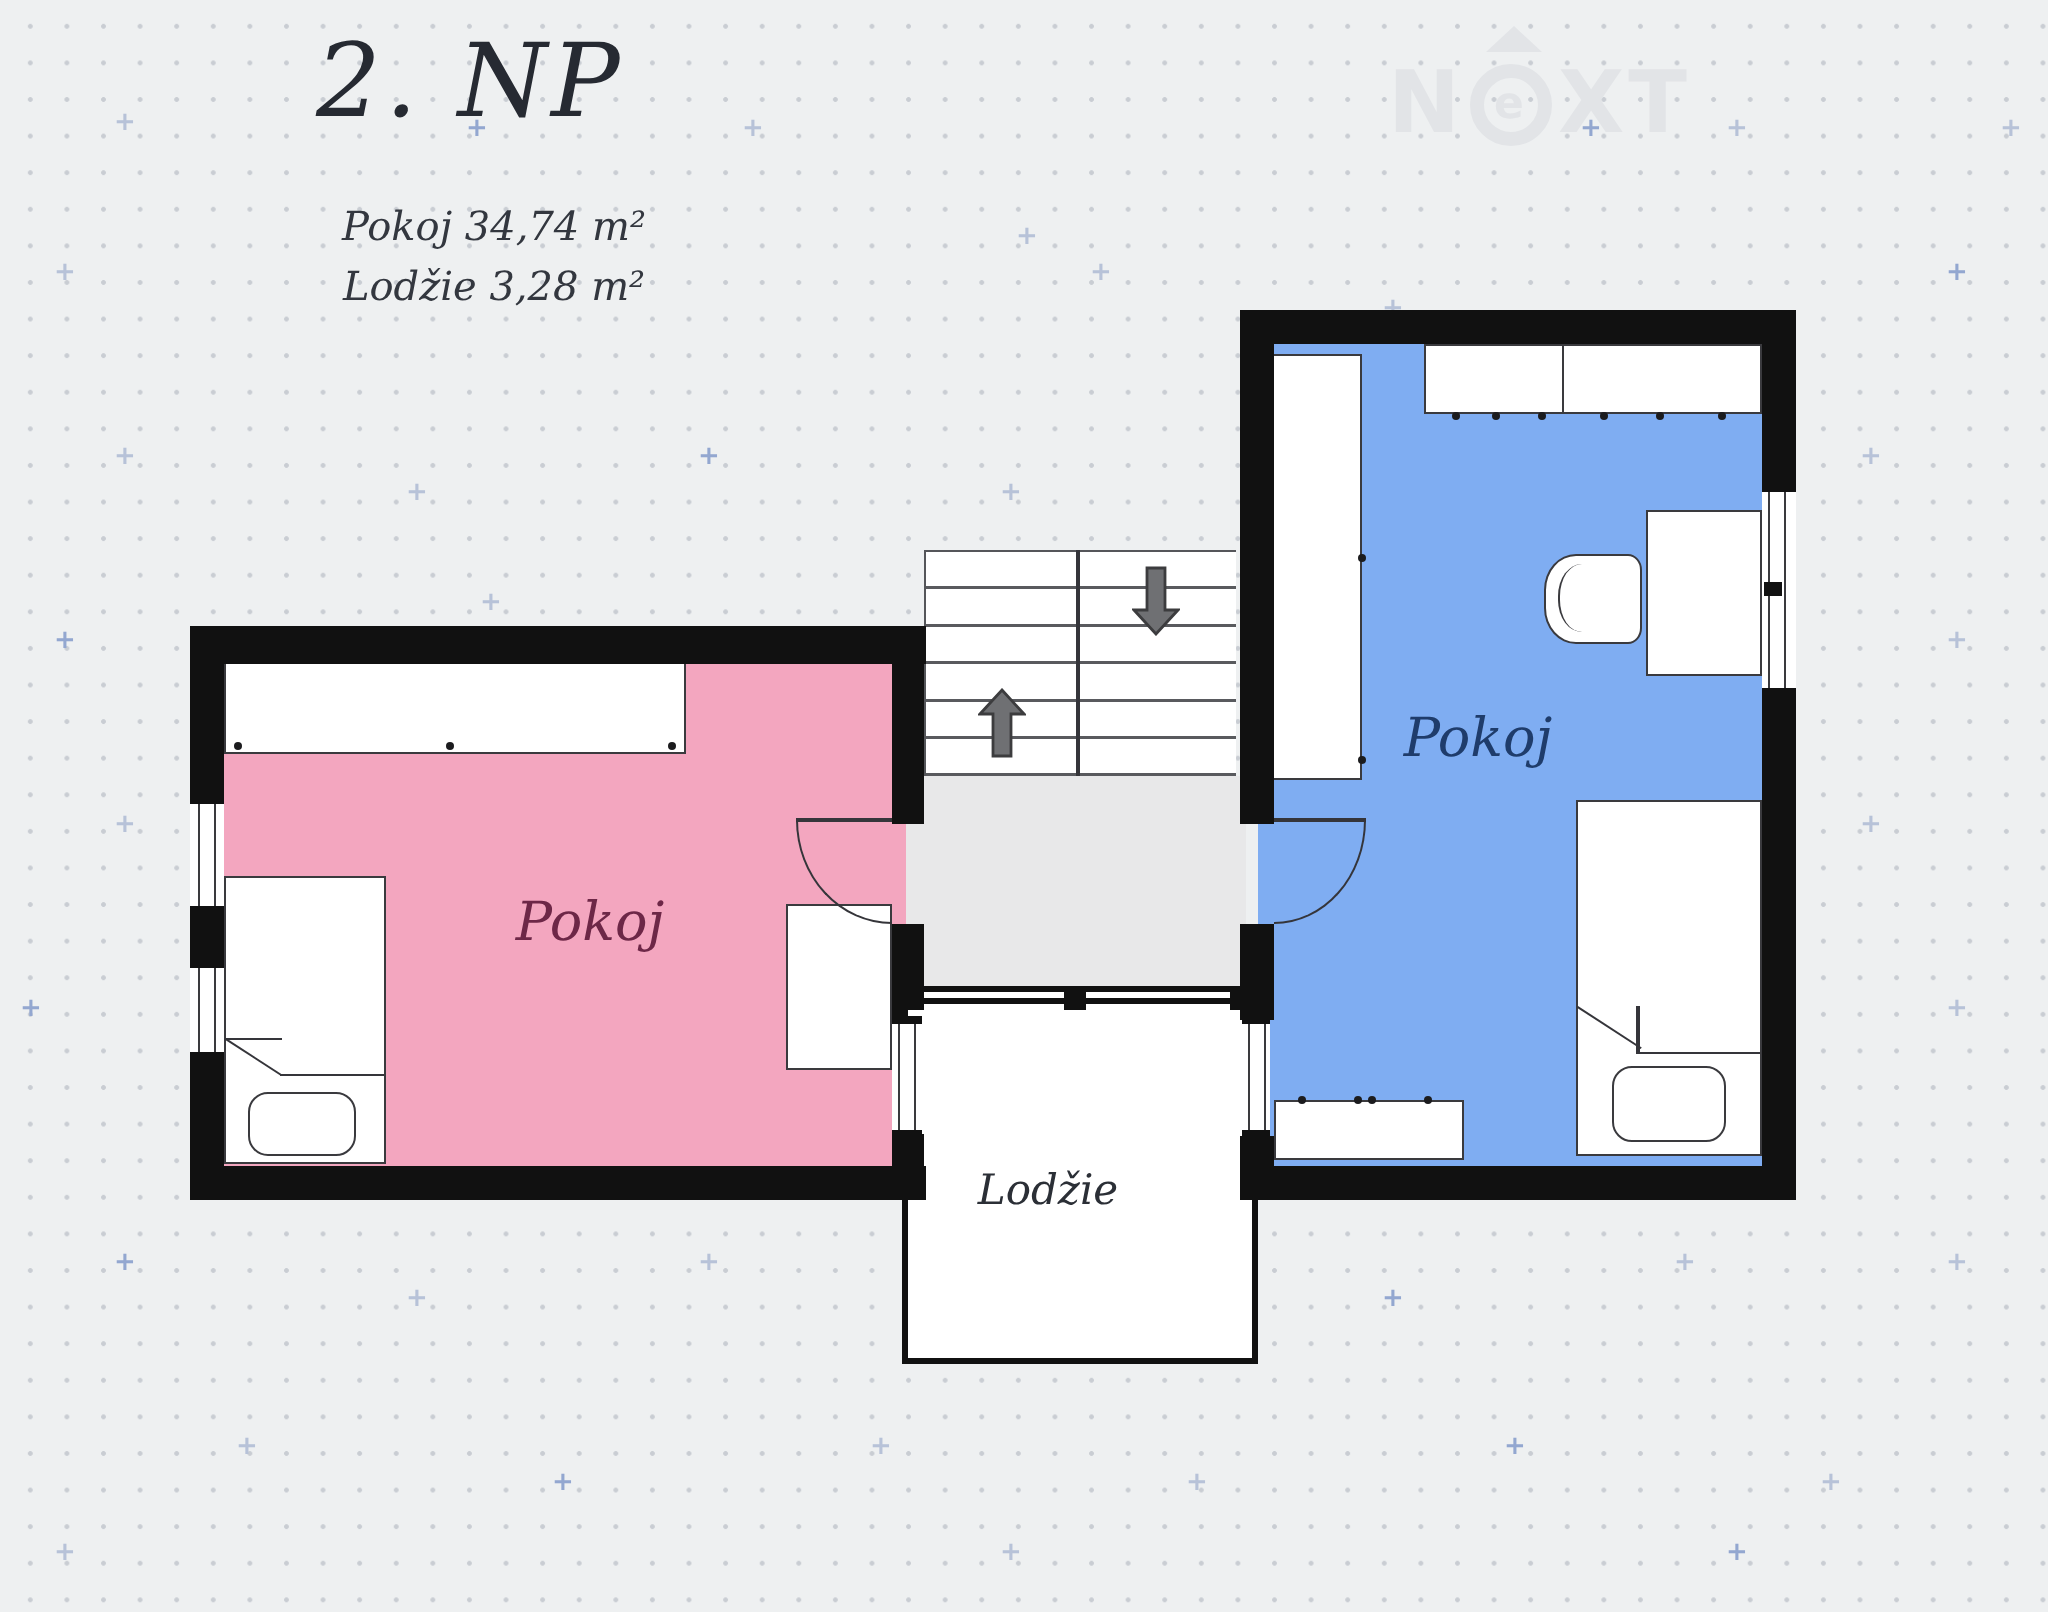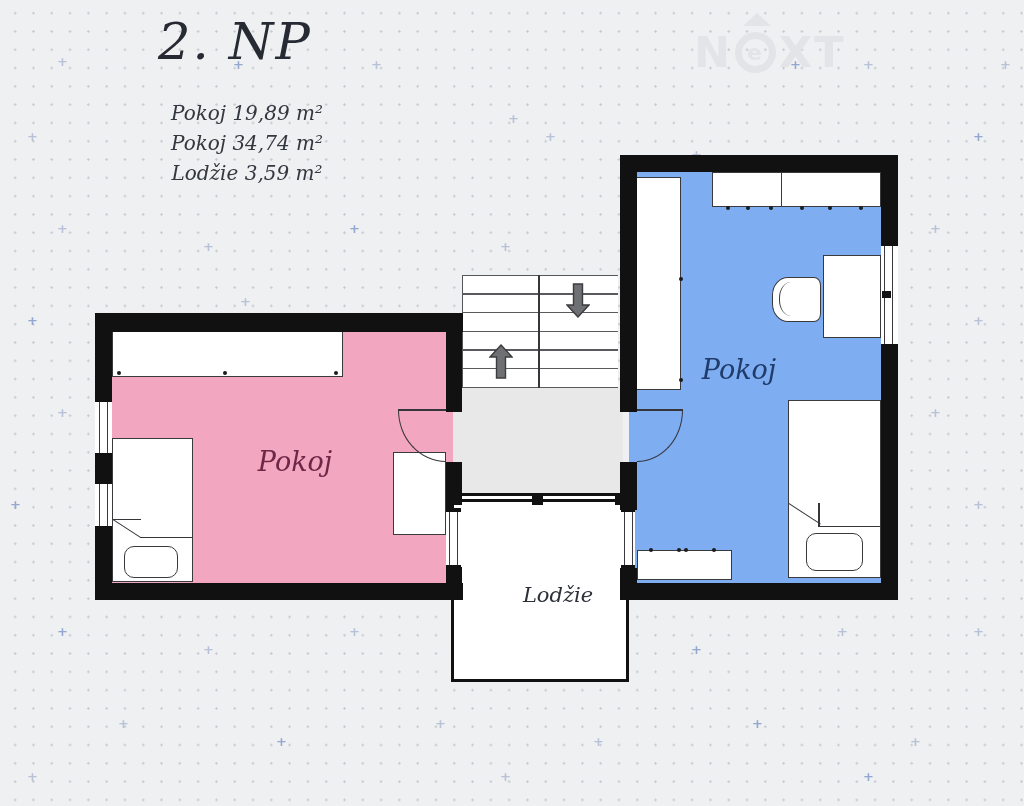--- a/index.html
+++ b/index.html
@@ -93,23 +93,22 @@
     <span class="plus" style="left:593px;top:735px">+</span>
     <span class="plus b" style="left:752px;top:717px">+</span>
     <span class="plus" style="left:910px;top:735px">+</span>
     <span class="plus" style="left:27px;top:770px">+</span>
     <span class="plus" style="left:500px;top:770px">+</span>
     <span class="plus b" style="left:863px;top:770px">+</span>
   </div>
 
   <div class="abs title" style="left:158px;top:12px">2. NP</div>
   <div class="abs legend" style="left:147px;top:98px">
-    <div>Pokoj 19,89 m²</div>
     <div>Pokoj 34,74 m²</div>
-    <div>Lodžie 3,59 m²</div>
+    <div>Lodžie 3,28 m²</div>
   </div>
 
   <div class="abs wm" style="left:694px;top:14px">
     <span class="wm-caret"></span>
     <span class="wm-row">
       <span>N</span>
       <span class="wm-ring">
           <span>e</span>
         </span>
       <span>XT</span>
@@ -231,15 +230,15 @@
 
   <div class="abs win" style="left:881px;top:242px;width:17px;height:106px">
     <span class="win-inner-v" style="left:3px;right:5px"></span>
   </div>
   <div class="abs wall" style="left:881px;top:242px;width:17px;height:4px"></div>
   <div class="abs wall" style="left:881px;top:344px;width:17px;height:4px"></div>
   <div class="abs wall" style="left:882px;top:291px;width:9px;height:7px"></div>
 
   <div class="abs room-label lbl-big" style="left:235px;top:446px;width:120px;color:var(--room-left-label,#6d2747)">Pokoj</div>
   <div class="abs room-label lbl-big" style="left:679px;top:354px;width:120px;color:var(--room-right-label,#1f3c6b)">Pokoj</div>
-  <div class="abs room-label lbl-mid" style="left:488px;top:583px;width:140px">Lodžie</div>
+  <div class="abs room-label lbl-mid" style="left:454px;top:583px;width:140px">Lodžie</div>
 
 </div>
 
 </body></html>

